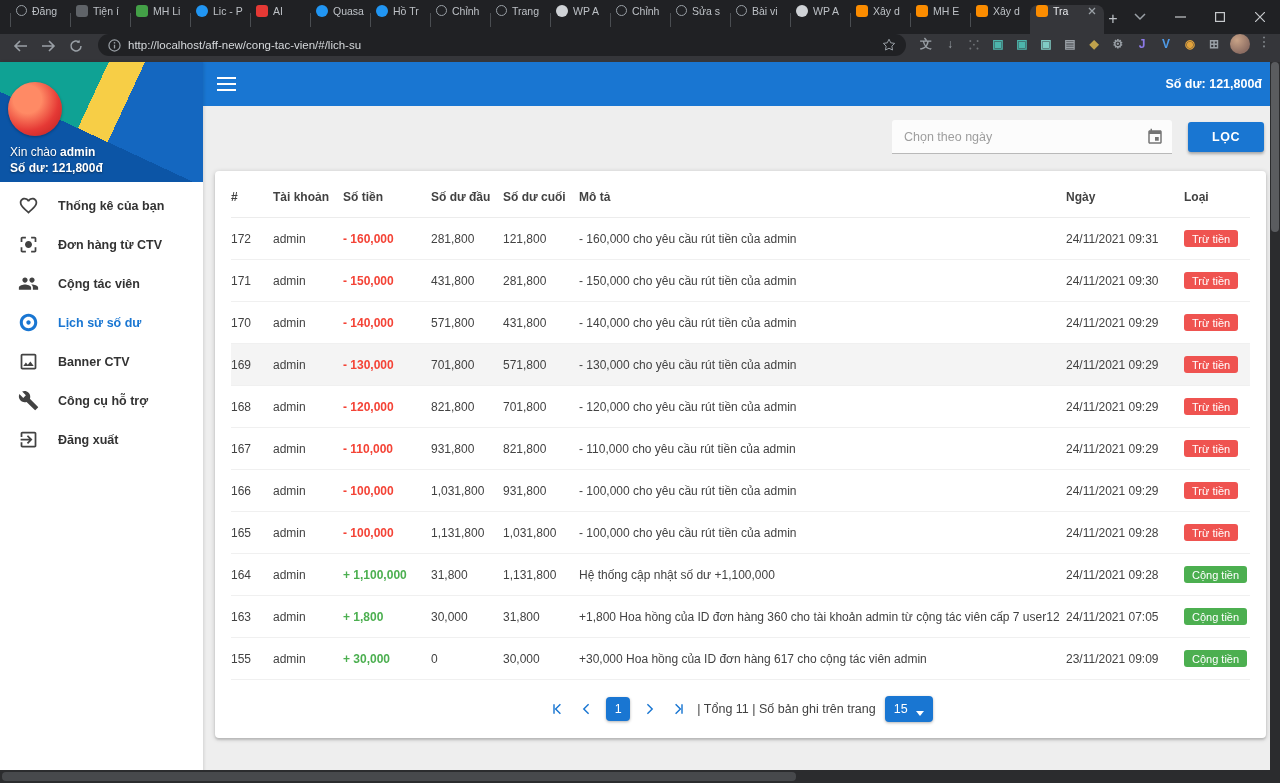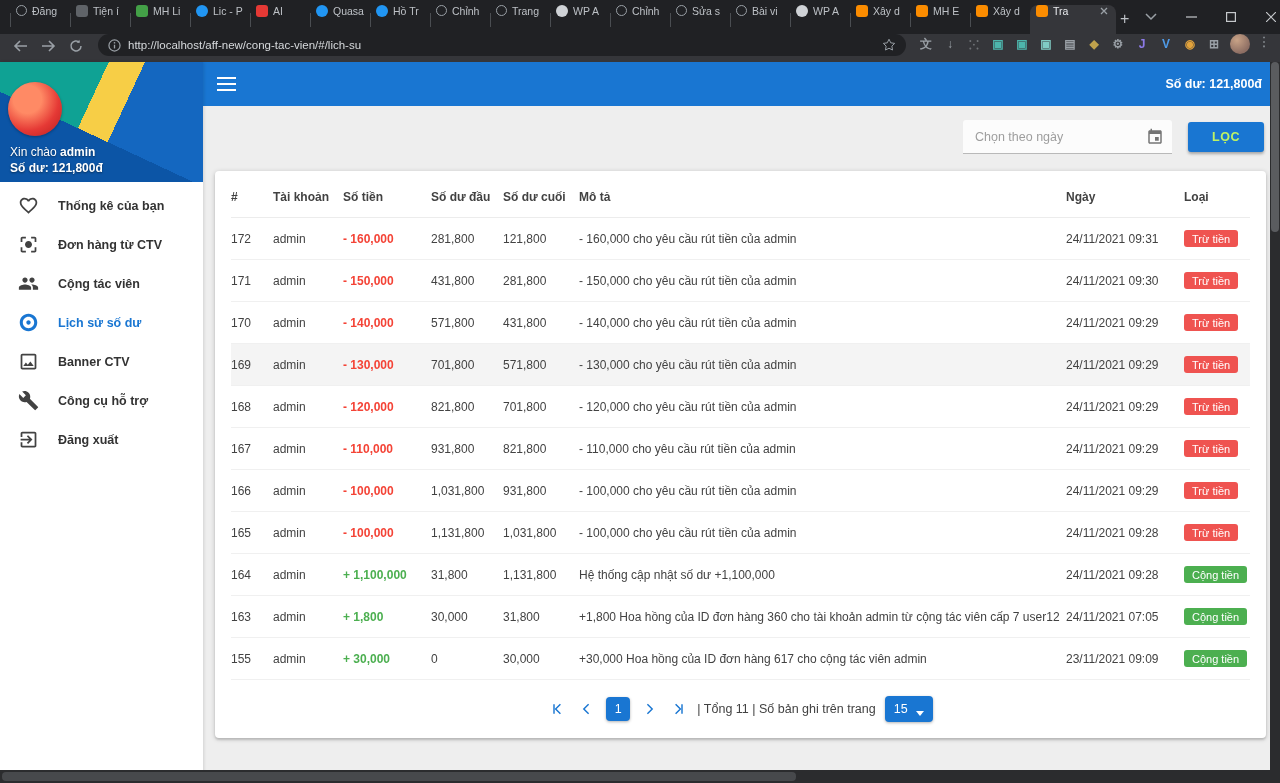--- a/index.html
+++ b/index.html
@@ -11,21 +11,21 @@
   body{width:1280px;height:783px;overflow:hidden;position:relative;
        font-family:"Liberation Sans",sans-serif;background:#fff;}
   svg{display:block}
 
   
   .chrome{height:62px;background:var(--chrome-bg)}
   .tabstrip{height:34px;display:flex;align-items:flex-end;padding-left:10px}
   .tab{width:60px;height:29px;display:flex;gap:5px;padding:0 6px;
        border-radius:8px 8px 0 0;color:#bdc1c6;font-size:10.5px;position:relative;cursor:default;flex:none}
   .tab:not(.active)::before{content:"";position:absolute;left:0;top:8px;height:14px;width:1px;background:#4a4d51}
-  .tab.active{width:86px;background:var(--toolbar-bg);color:#e8eaed}
+  .tab.active{width:74px;background:var(--toolbar-bg);color:#e8eaed}
   .tab.active::before{display:none}
   .tab-label{flex:1;overflow:hidden;white-space:nowrap}
   .tab-close{display:none;width:12px;height:12px}
   .tab.active .tab-close{display:block}
   .fav{width:12px;height:12px;border-radius:3px;flex:none}
   .fav.globe{width:11px;height:11px;border:1.5px solid #9aa0a6;border-radius:50%;background:none}
   .fav.green{background:#43a047}
   .fav.blue{background:#2196f3;border-radius:50%}
   .fav.red{background:#e53935}
   .fav.wp{background:#cfd2d6;border-radius:50%}
@@ -67,26 +67,26 @@
   .menu-item.active{color:var(--accent)}
   .menu-item.active svg{fill:var(--accent)}
 
   
   .main{flex:1;display:flex;flex-direction:column;min-width:0}
   .topbar{height:44px;background:var(--accent);display:flex;align-items:center;
       justify-content:space-between;padding:0 18px 0 14px;flex:none}
   .topbar-balance{color:#fff;font-size:12.5px;font-weight:bold}
   .content{flex:1;padding:12px 14px 0 12px;min-width:0}
   .filter-row{display:flex;justify-content:flex-end;align-items:center;gap:16px;margin:2px 2px 17px 0}
-  .date-field{width:209px;height:34px;background:#fcfcfc;border-bottom:1px solid #b9b9b9;
+  .date-field{width:280px;height:34px;background:#fcfcfc;border-bottom:1px solid #b9b9b9;
       border-radius:3px 3px 0 0;display:flex;align-items:center;padding:0 8px 0 12px}
   .date-field input{border:none;outline:none;background:transparent;flex:1;font-size:12.5px;
       font-family:"Liberation Sans",sans-serif;color:#333}
   .date-field input::placeholder{color:#9e9e9e}
-  .btn-loc{height:30px;min-width:76px;background:var(--accent);color:#bef264;border:none;border-radius:3px;
+  .btn-loc{height:30px;min-width:76px;background:var(--accent);color:#ffffff;border:none;border-radius:3px;
       font-size:12.5px;font-weight:bold;letter-spacing:.5px;box-shadow:0 2px 3px rgba(0,0,0,.3);
       font-family:"Liberation Sans",sans-serif;cursor:pointer}
 
   .card{background:#fff;border-radius:4px;box-shadow:0 1px 5px rgba(0,0,0,.2),0 2px 2px rgba(0,0,0,.12);
       padding:4px 16px 16px}
   table{width:100%;border-collapse:collapse;table-layout:fixed;font-size:12px;color:#424242}
   th{text-align:left;font-weight:bold;font-size:12px;padding:15px 8px 13px 0;border-bottom:1px solid #ececec}
   td{padding:12px 8px 12px 0;border-bottom:1px solid #f0f0f0;white-space:nowrap;overflow:hidden}
   tr.hl td{background:#f4f4f4}
   th.c-id{width:42px} th.c-acct{width:70px} th.c-amt{width:88px} th.c-start{width:72px}

